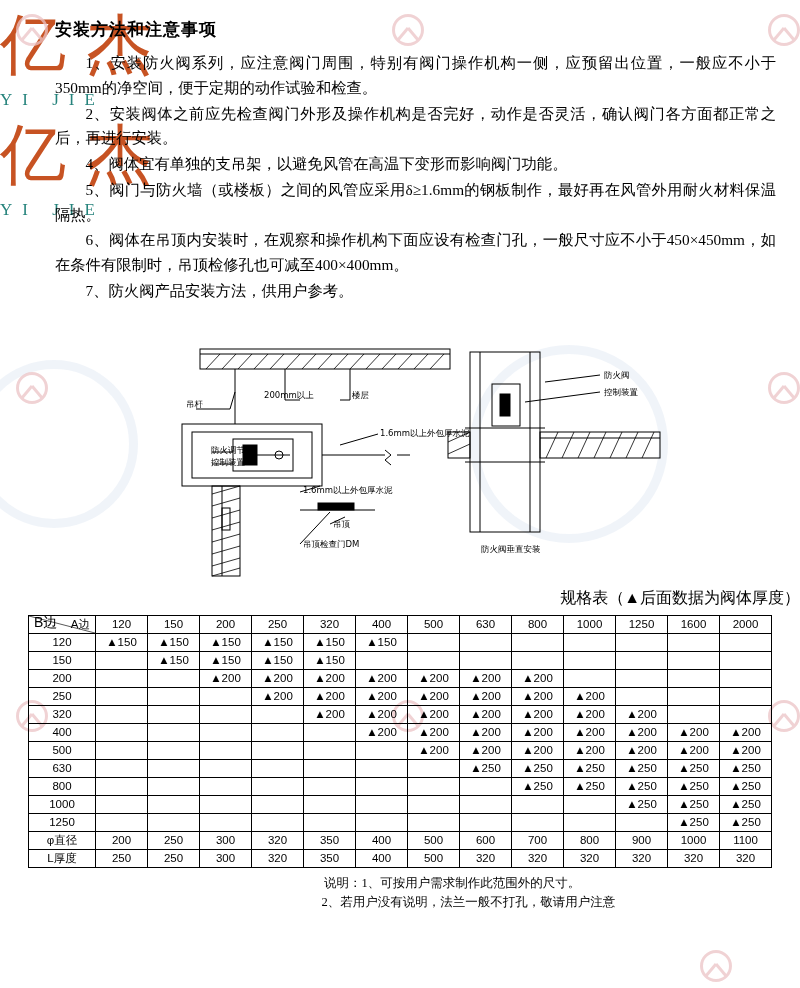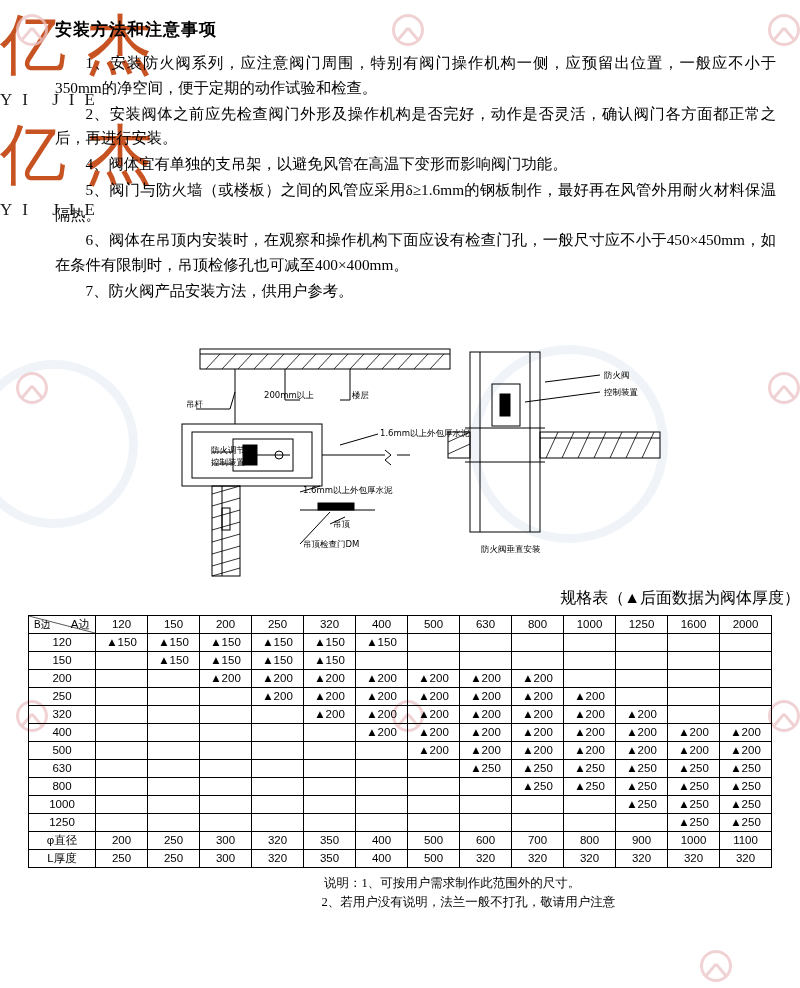--- a/index.html
+++ b/index.html
@@ -24,21 +24,21 @@
     z-index: 0;
   }
   .wm-big {
     font-size: 66px;
     color: #c2410c;
     opacity: .9;
     letter-spacing: 2px;
   }
   .wm-sub {
     font-size: 17px;
-    color: #000000;
+    color: #0f766e;
     opacity: .9;
     letter-spacing: 10px;
   }
   .wm-flower {
     width: 26px; height: 26px;
     border-radius: 50%;
     border: 3px solid #ecc4c6;
     position: absolute;
     opacity: .75;
   }
@@ -130,21 +130,21 @@
     width: 100%; height: 100%;
   }
   .corner .a {
     position: absolute;
     right: 5px; top: 1px;
     font-size: 11.5px;
   }
   .corner .b {
     position: absolute;
     left: 5px; bottom: 1px;
-    font-size: 10px;
+    font-size: 14px;
   }
   .notes {
     position: relative;
     z-index: 2;
     font-size: 12.5px;
     margin: 6px 0 0 104px;
     line-height: 1.55;
     text-align: center;
   }
   .notes div { white-space: nowrap; }

